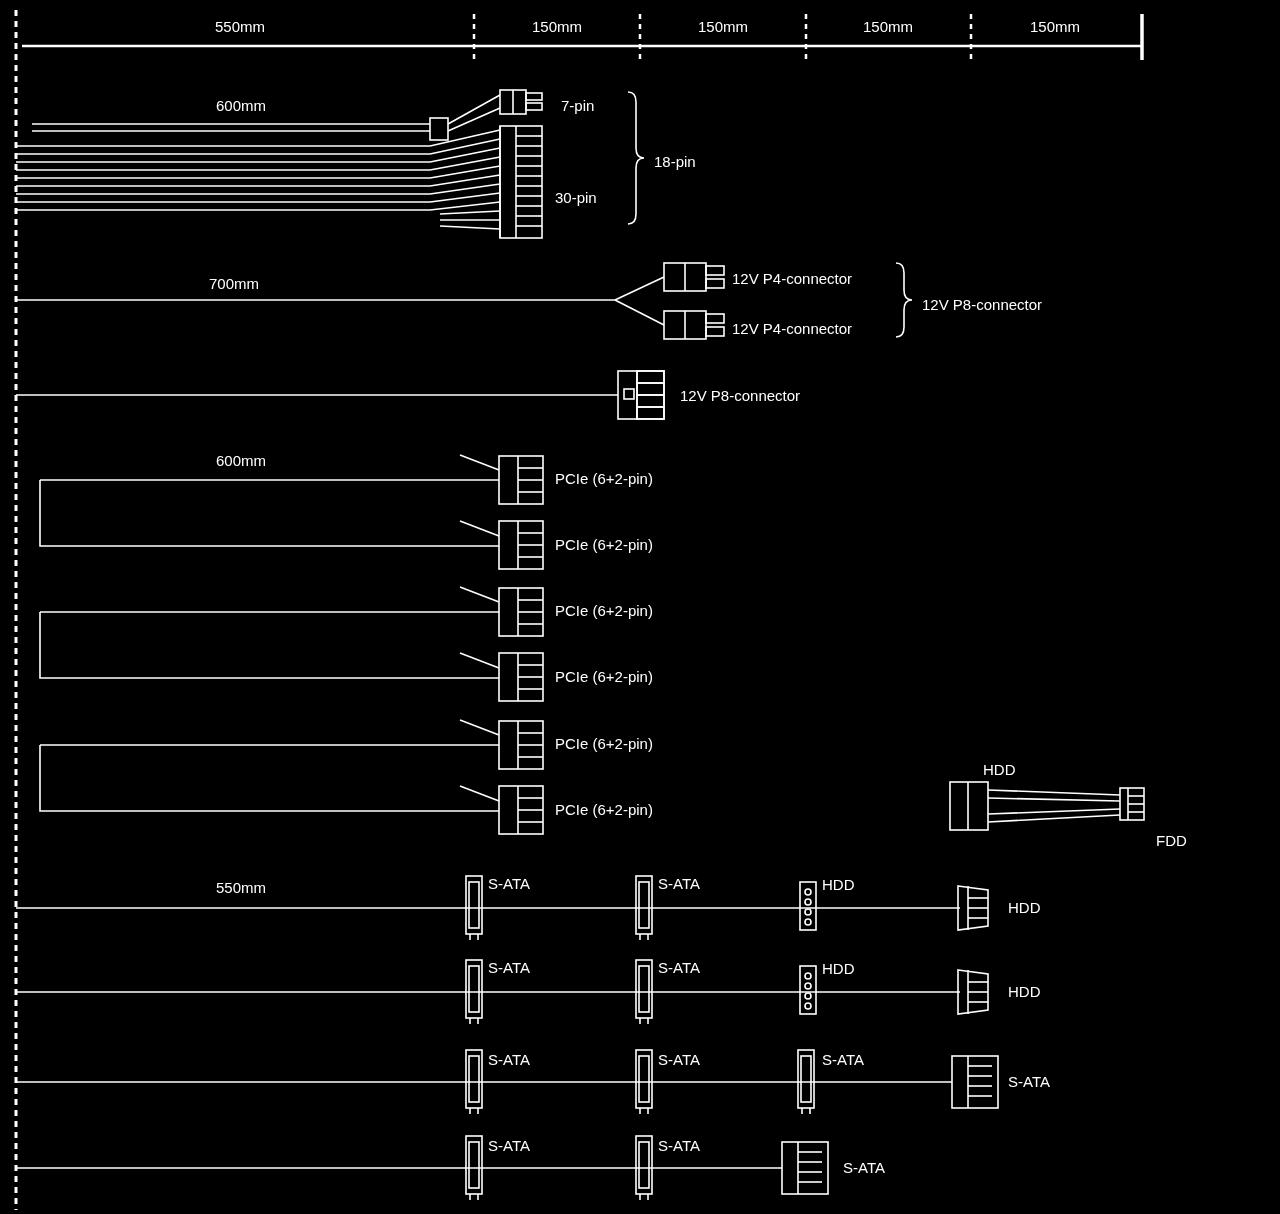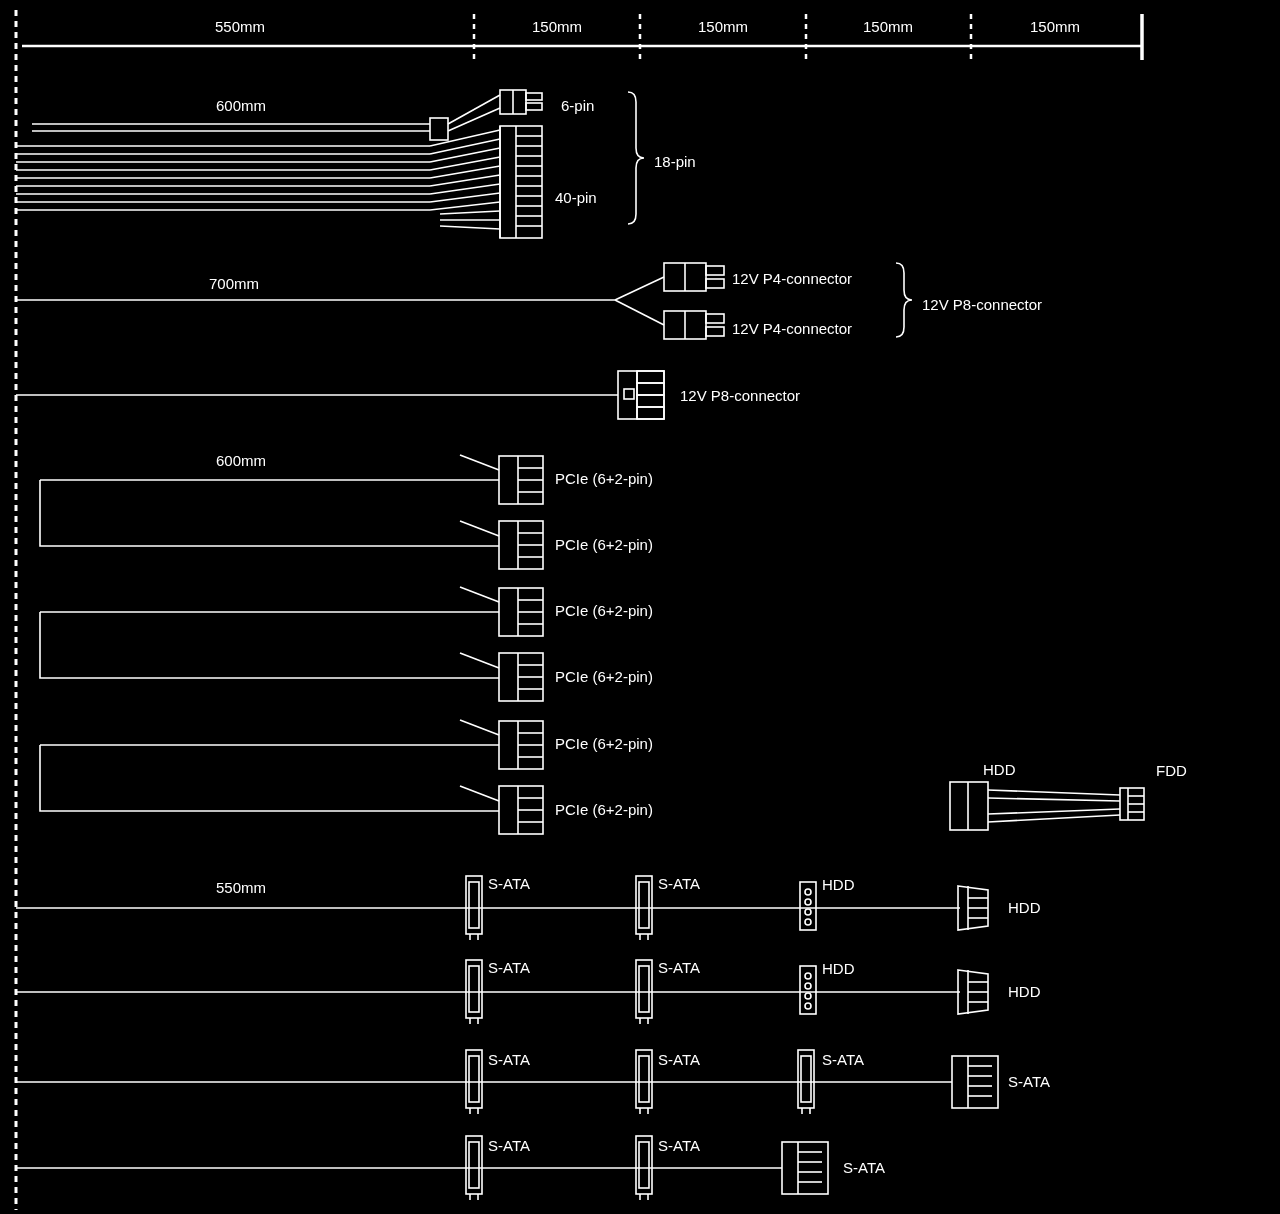--- a/index.html
+++ b/index.html
@@ -246,41 +246,41 @@
     </g>
   </svg>
 
   <div class="lbl c" style="left:240px;top:19px;">550mm</div>
   <div class="lbl c" style="left:557px;top:19px;">150mm</div>
   <div class="lbl c" style="left:723px;top:19px;">150mm</div>
   <div class="lbl c" style="left:888px;top:19px;">150mm</div>
   <div class="lbl c" style="left:1055px;top:19px;">150mm</div>
 
   <div class="lbl c" style="left:241px;top:98px;">600mm</div>
-  <div class="lbl" style="left:561px;top:98px;">6-pin</div>
-  <div class="lbl" style="left:555px;top:190px;">40-pin</div>
+  <div class="lbl" style="left:561px;top:98px;">7-pin</div>
+  <div class="lbl" style="left:555px;top:190px;">30-pin</div>
   <div class="lbl" style="left:654px;top:154px;">18-pin</div>
 
   <div class="lbl c" style="left:234px;top:276px;">700mm</div>
   <div class="lbl" style="left:732px;top:271px;">12V P4-connector</div>
   <div class="lbl" style="left:732px;top:321px;">12V P4-connector</div>
   <div class="lbl" style="left:922px;top:297px;">12V P8-connector</div>
 
   <div class="lbl" style="left:680px;top:388px;">12V P8-connector</div>
 
   <div class="lbl c" style="left:241px;top:453px;">600mm</div>
   <div class="lbl" style="left:555px;top:471px;">PCIe (6+2-pin)</div>
   <div class="lbl" style="left:555px;top:537px;">PCIe (6+2-pin)</div>
   <div class="lbl" style="left:555px;top:603px;">PCIe (6+2-pin)</div>
   <div class="lbl" style="left:555px;top:669px;">PCIe (6+2-pin)</div>
   <div class="lbl" style="left:555px;top:736px;">PCIe (6+2-pin)</div>
   <div class="lbl" style="left:555px;top:802px;">PCIe (6+2-pin)</div>
 
   <div class="lbl" style="left:983px;top:762px;">HDD</div>
-  <div class="lbl" style="left:1156px;top:763px;">FDD</div>
+  <div class="lbl" style="left:1156px;top:833px;">FDD</div>
 
   <div class="lbl c" style="left:241px;top:880px;">550mm</div>
 
   <div class="lbl" style="left:488px;top:876px;">S-ATA</div>
   <div class="lbl" style="left:658px;top:876px;">S-ATA</div>
   <div class="lbl" style="left:822px;top:877px;">HDD</div>
   <div class="lbl" style="left:1008px;top:900px;">HDD</div>
 
   <div class="lbl" style="left:488px;top:960px;">S-ATA</div>
   <div class="lbl" style="left:658px;top:960px;">S-ATA</div>

